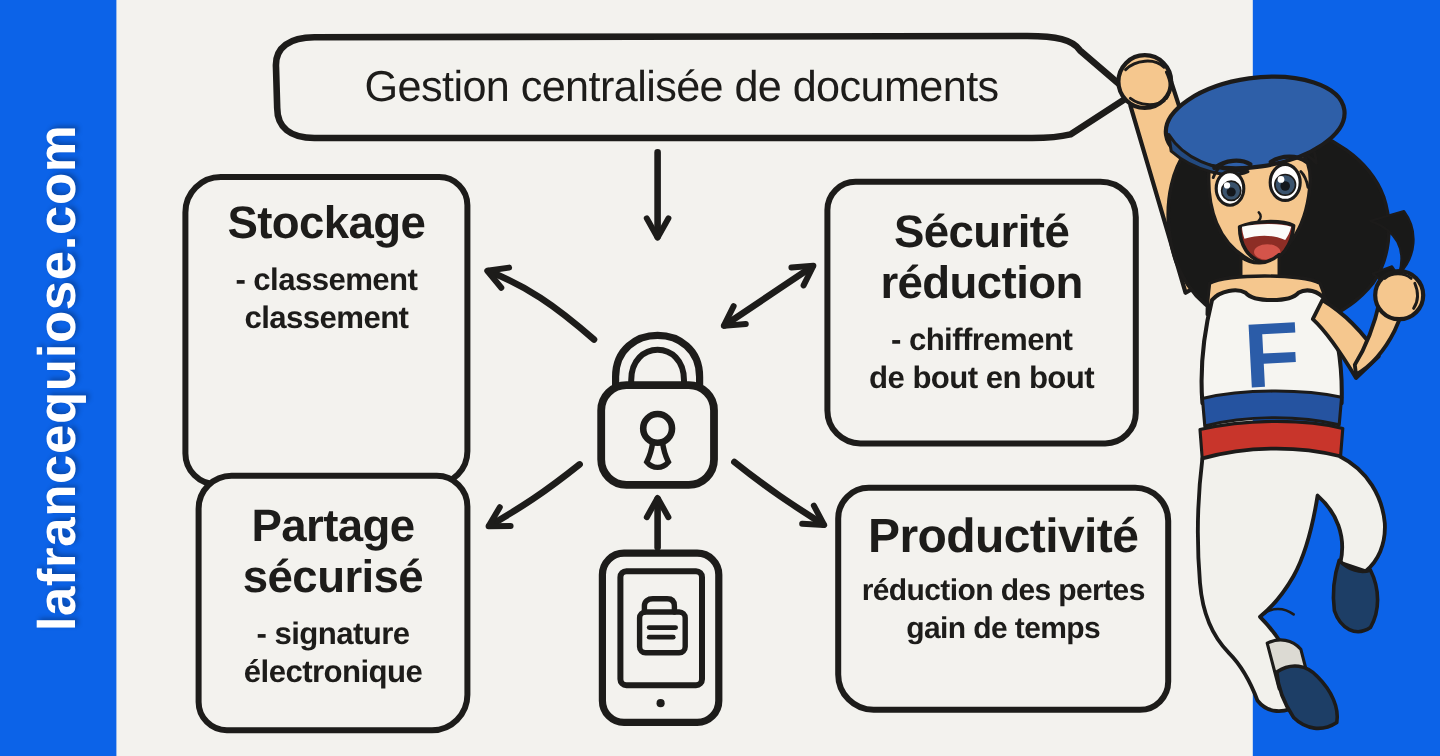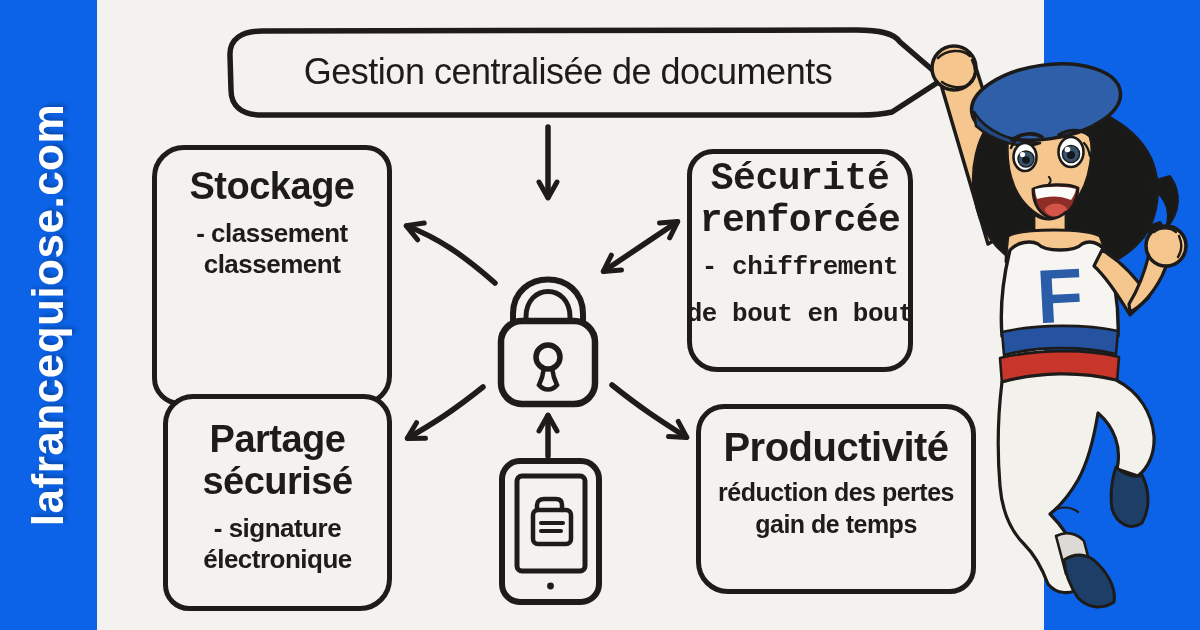--- a/index.html
+++ b/index.html
@@ -28,21 +28,21 @@
     font-size:36px;font-weight:400;letter-spacing:-.5px;white-space:nowrap;
   }
   .sbox{
     position:absolute;z-index:3;box-sizing:border-box;
     border:5px solid var(--ink,#1d1c1a);background:var(--paper,#f3f2ee);
     display:flex;flex-direction:column;align-items:center;text-align:center;
   }
   .sbox .title{font-size:38px;font-weight:700;line-height:1.1;letter-spacing:-.5px;white-space:nowrap;}
   .sbox .sub{font-size:26px;font-weight:600;line-height:1.2;letter-spacing:-.5px;margin-top:10px;white-space:nowrap;}
   #box-stockage{left:152px;top:145px;width:240px;height:261px;border-radius:32px 26px 30px 28px;padding-top:16px;}
-  #box-securite{left:687px;top:149px;width:226px;height:223px;border-radius:26px 32px 28px 30px;padding-top:4px;font-family:Liberation Mono, monospace;}
+  #box-securite{left:687px;top:149px;width:262px;height:223px;border-radius:26px 32px 28px 30px;padding-top:20px;}
   #box-partage{left:163px;top:394px;width:229px;height:217px;border-radius:30px 28px 32px 26px;padding-top:20px;}
   #box-productivite{left:696px;top:404px;width:280px;height:190px;border-radius:28px 30px 26px 32px;padding-top:16px;}
   #box-productivite .title{font-size:40px;}
   #box-productivite .sub{font-size:25px;margin-top:8px;}
   .character{position:absolute;left:918px;top:38px;width:286px;height:575px;z-index:4;pointer-events:none;}
 </style>
 </head>
 <body>
 
 <div class="stage">
@@ -93,23 +93,23 @@
   <div class="banner-text">Gestion centralisée de documents</div>
 
   <div class="sbox" id="box-stockage">
     <span class="title">Stockage</span>
     <span class="sub">- classement</span>
     <span class="sub" style="margin-top:0">classement</span>
   </div>
 
   <div class="sbox" id="box-securite">
     <span class="title">Sécurité</span>
-    <span class="title">renforcée</span>
+    <span class="title">réduction</span>
     <span class="sub">- chiffrement</span>
-    <span class="sub" style="margin-top:16px">de bout en bout</span>
+    <span class="sub" style="margin-top:0">de bout en bout</span>
   </div>
 
   <div class="sbox" id="box-productivite">
     <span class="title">Productivité</span>
     <span class="sub">réduction des pertes</span>
     <span class="sub" style="margin-top:2px">gain de temps</span>
   </div>
 
   <div class="sbox" id="box-partage">
     <span class="title">Partage</span>

